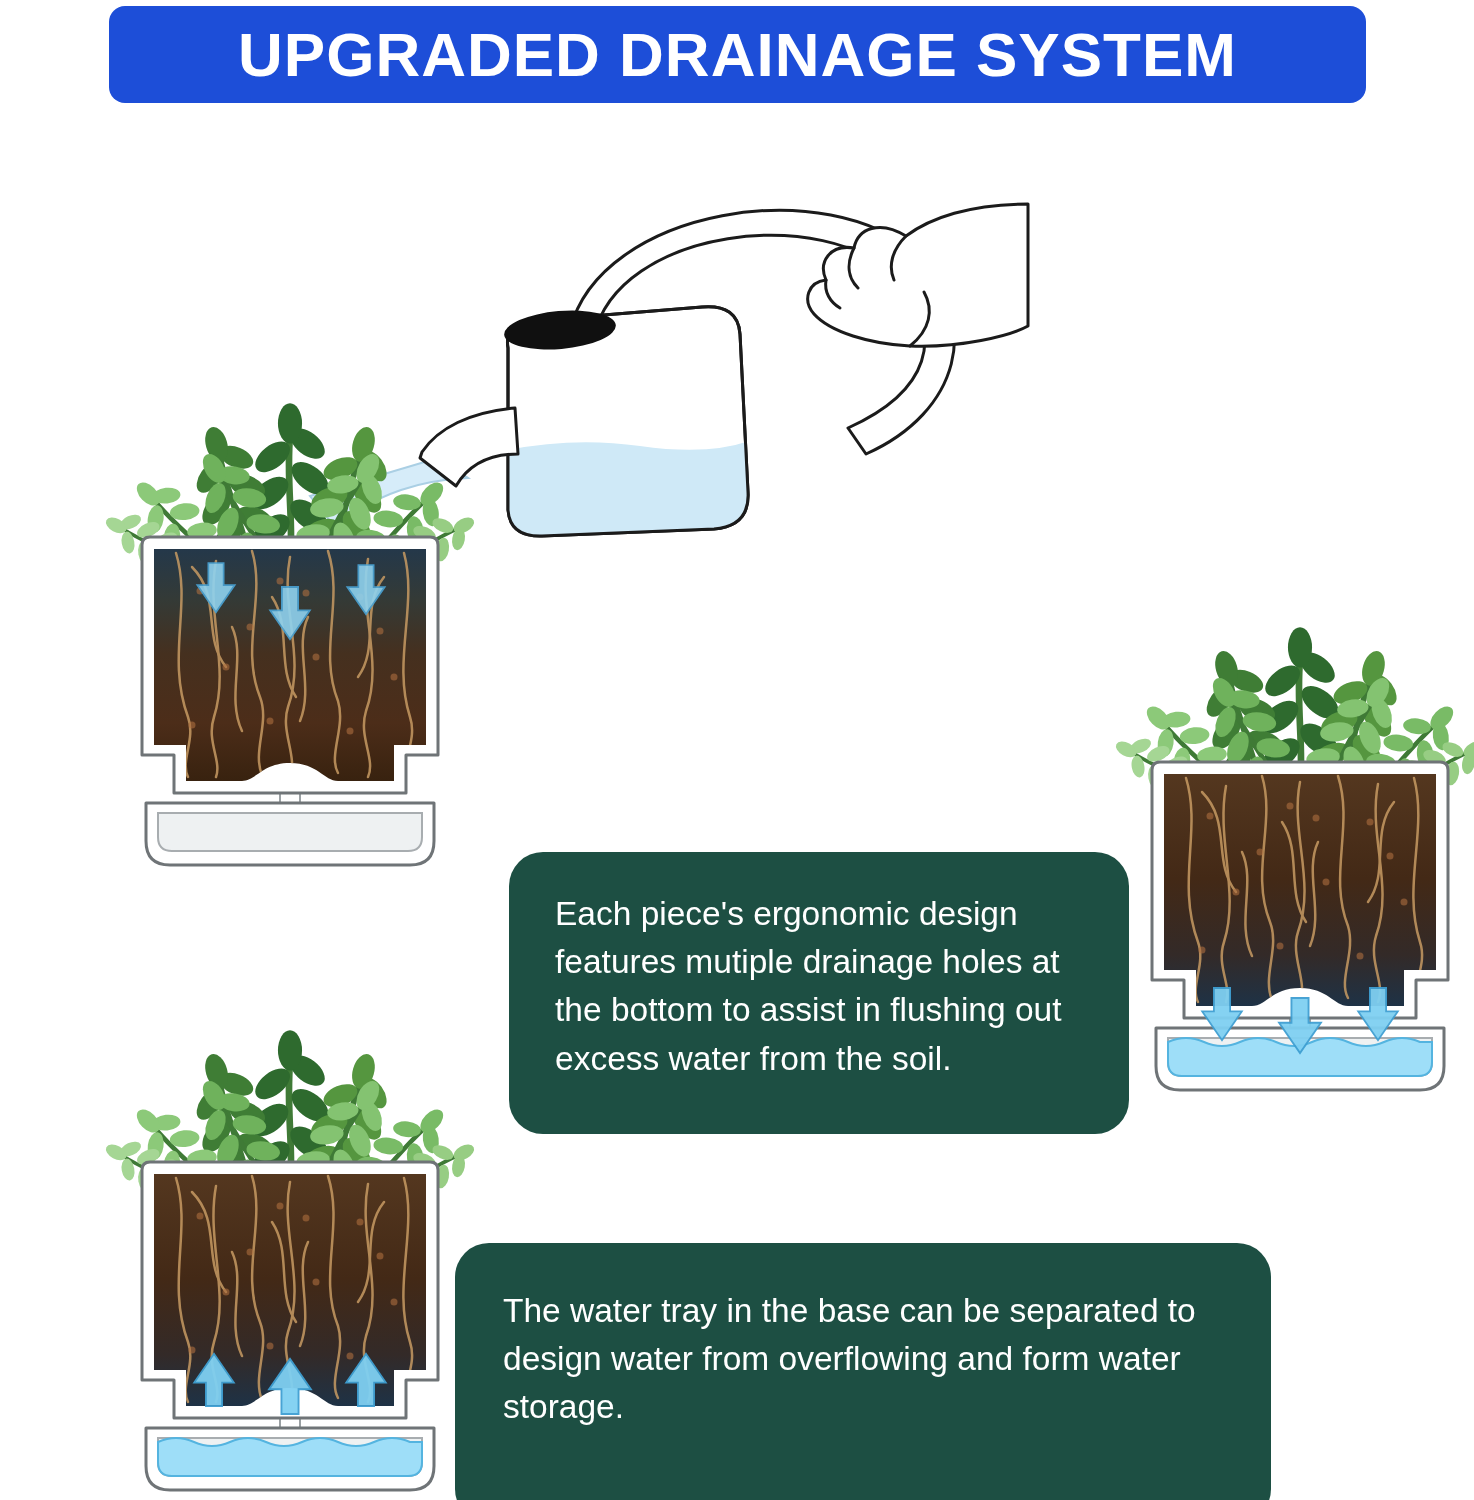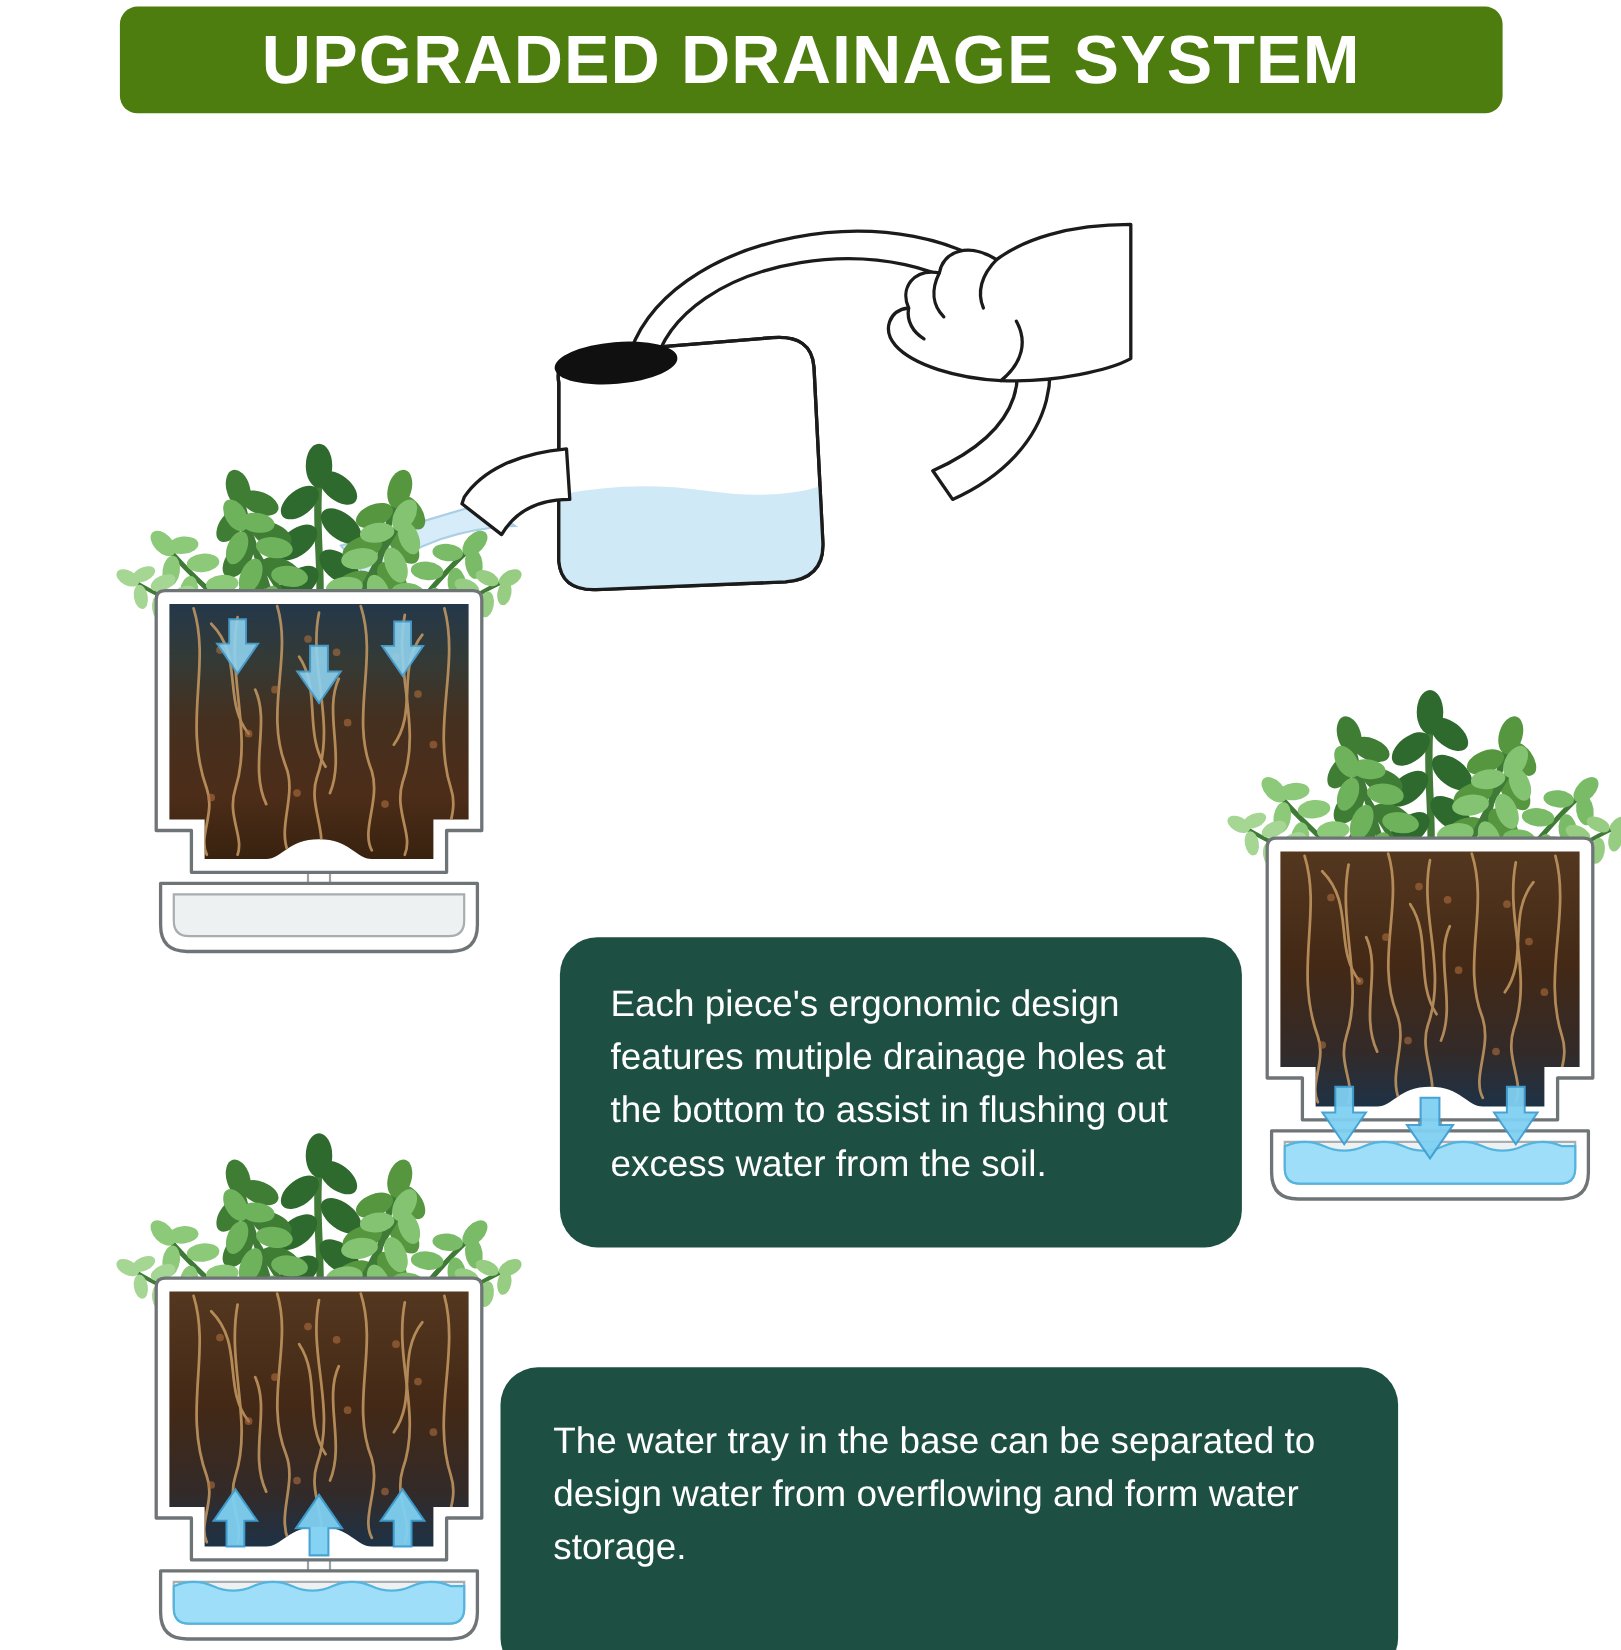--- a/index.html
+++ b/index.html
@@ -2,21 +2,21 @@
 <html><head>
 <meta charset="utf-8">
 <style>
   html,body{margin:0;padding:0}
   body{
     width:1474px;height:1500px;position:relative;background:#ffffff;
     font-family:"Liberation Sans",sans-serif;overflow:hidden;
   }
   .abs{position:absolute}
   .banner{
-    left:109px;top:6px;width:1257px;height:97px;background:#4d7c0f;
+    left:109px;top:6px;width:1257px;height:97px;background:#1d4ed8;
     border-radius:16px;display:flex;align-items:center;justify-content:center;
   }
   .banner .title{
     color:#fff;font-weight:bold;font-size:62px;letter-spacing:1px;white-space:nowrap;
   }
   .callout{background:#1d4f43;border-radius:34px;color:#fff;box-sizing:border-box}
   .callout .callout-text{margin:0;font-size:33.5px;line-height:1.44;color:#fff}
   .callout-1{left:509px;top:852px;width:620px;height:282px;padding:38px 46px}
   .callout-2{left:455px;top:1243px;width:816px;height:280px;padding:44px 48px}
   svg.figure{display:block;overflow:visible}

